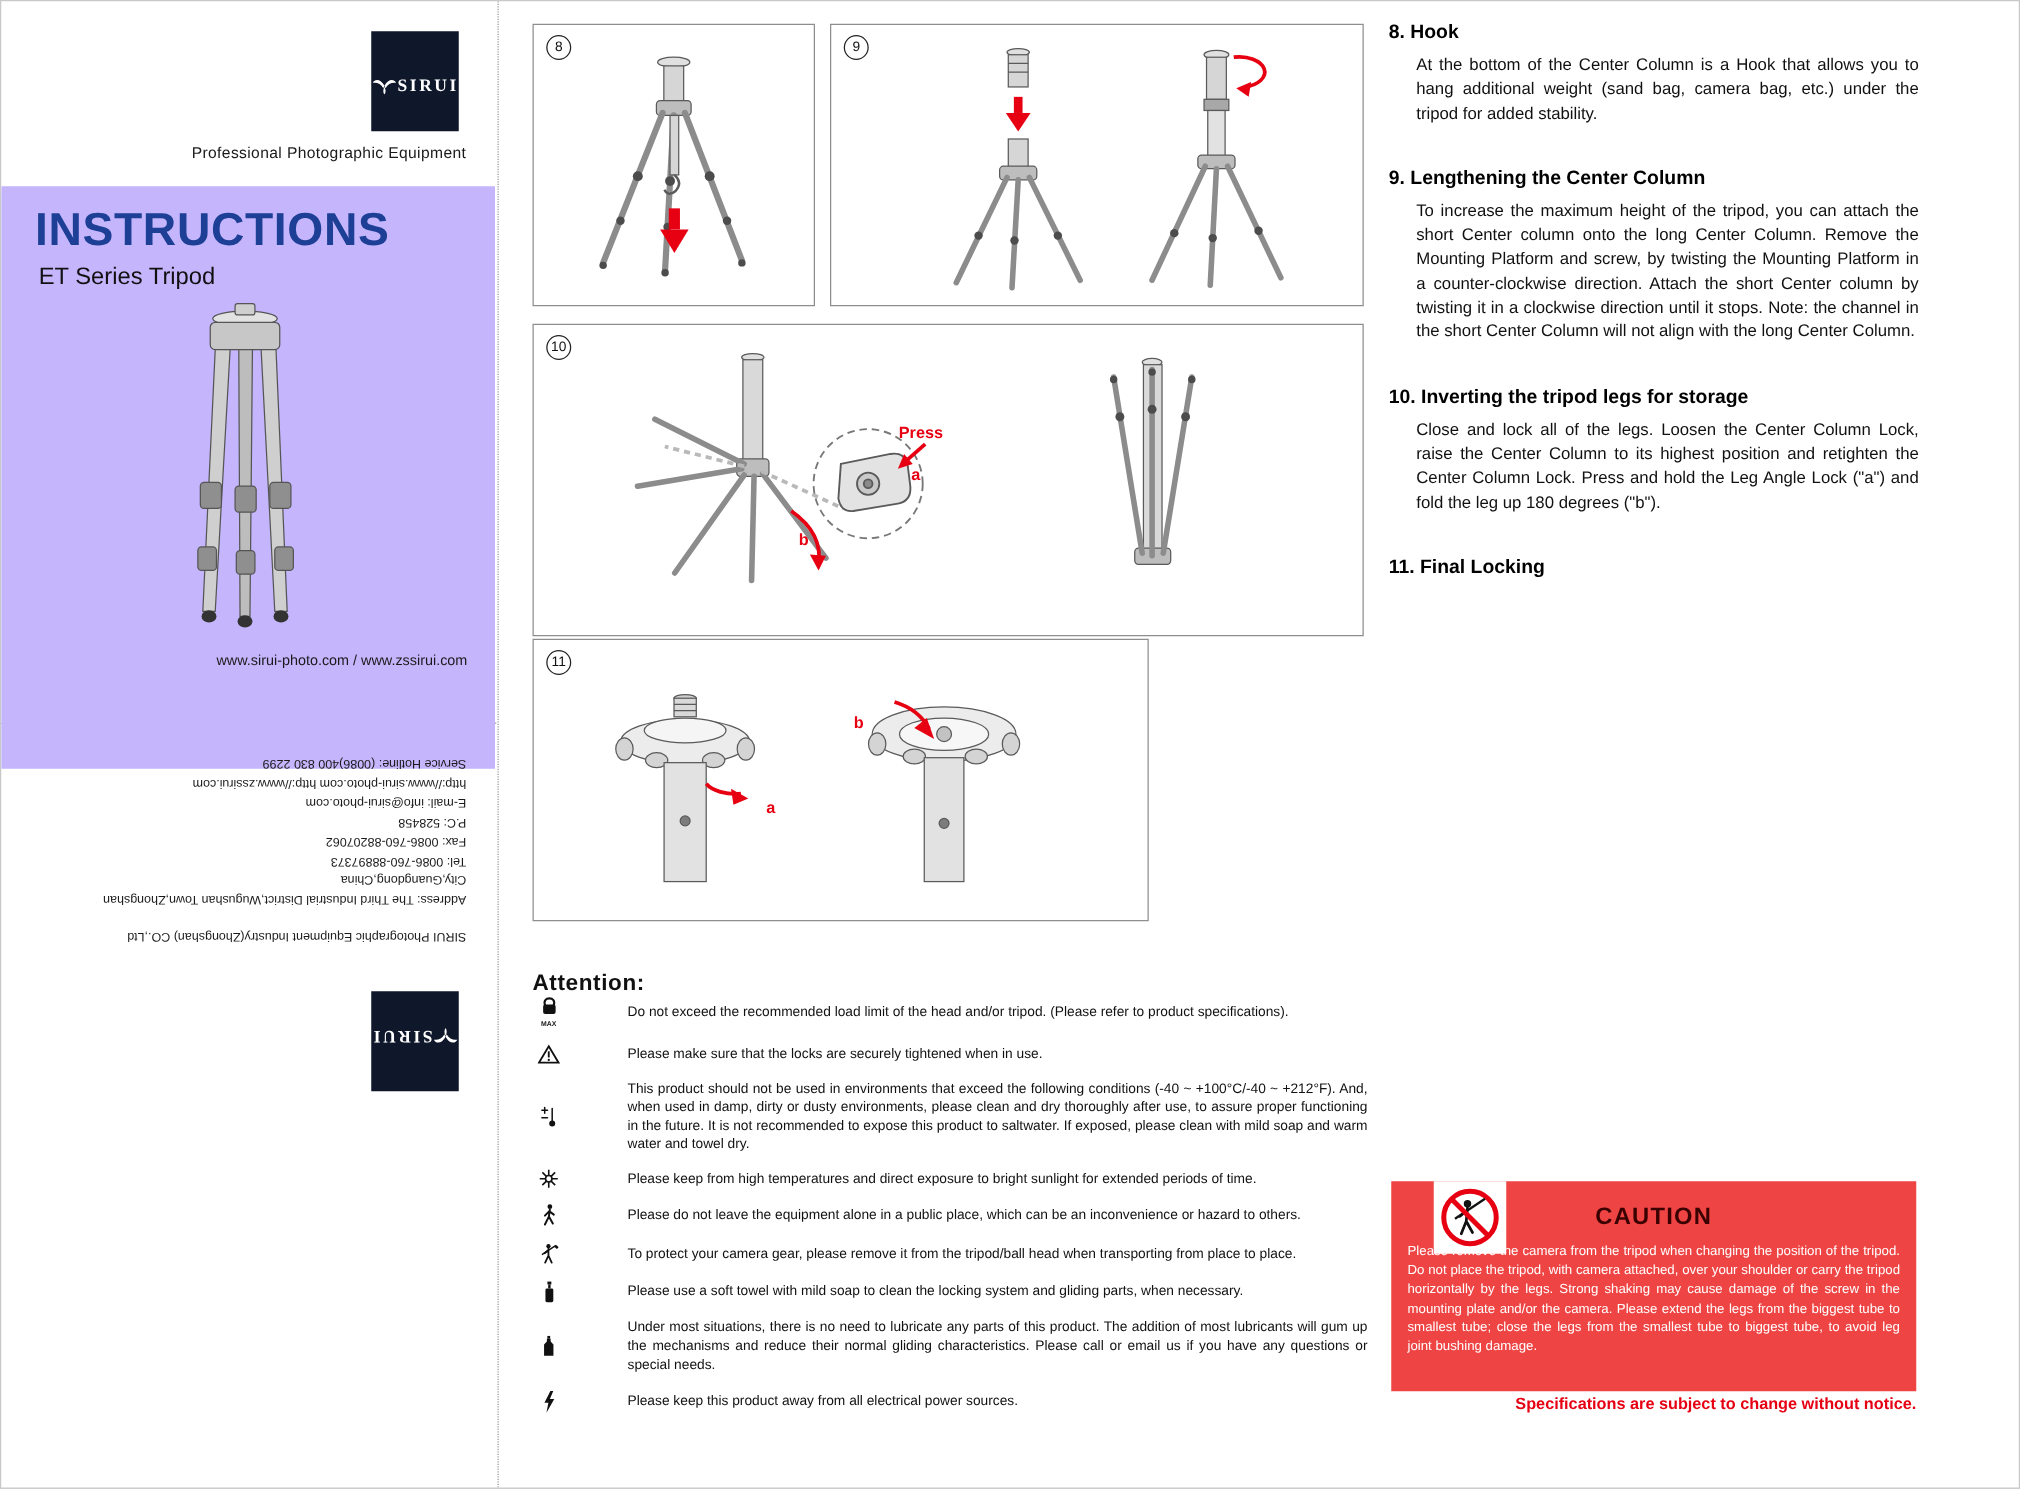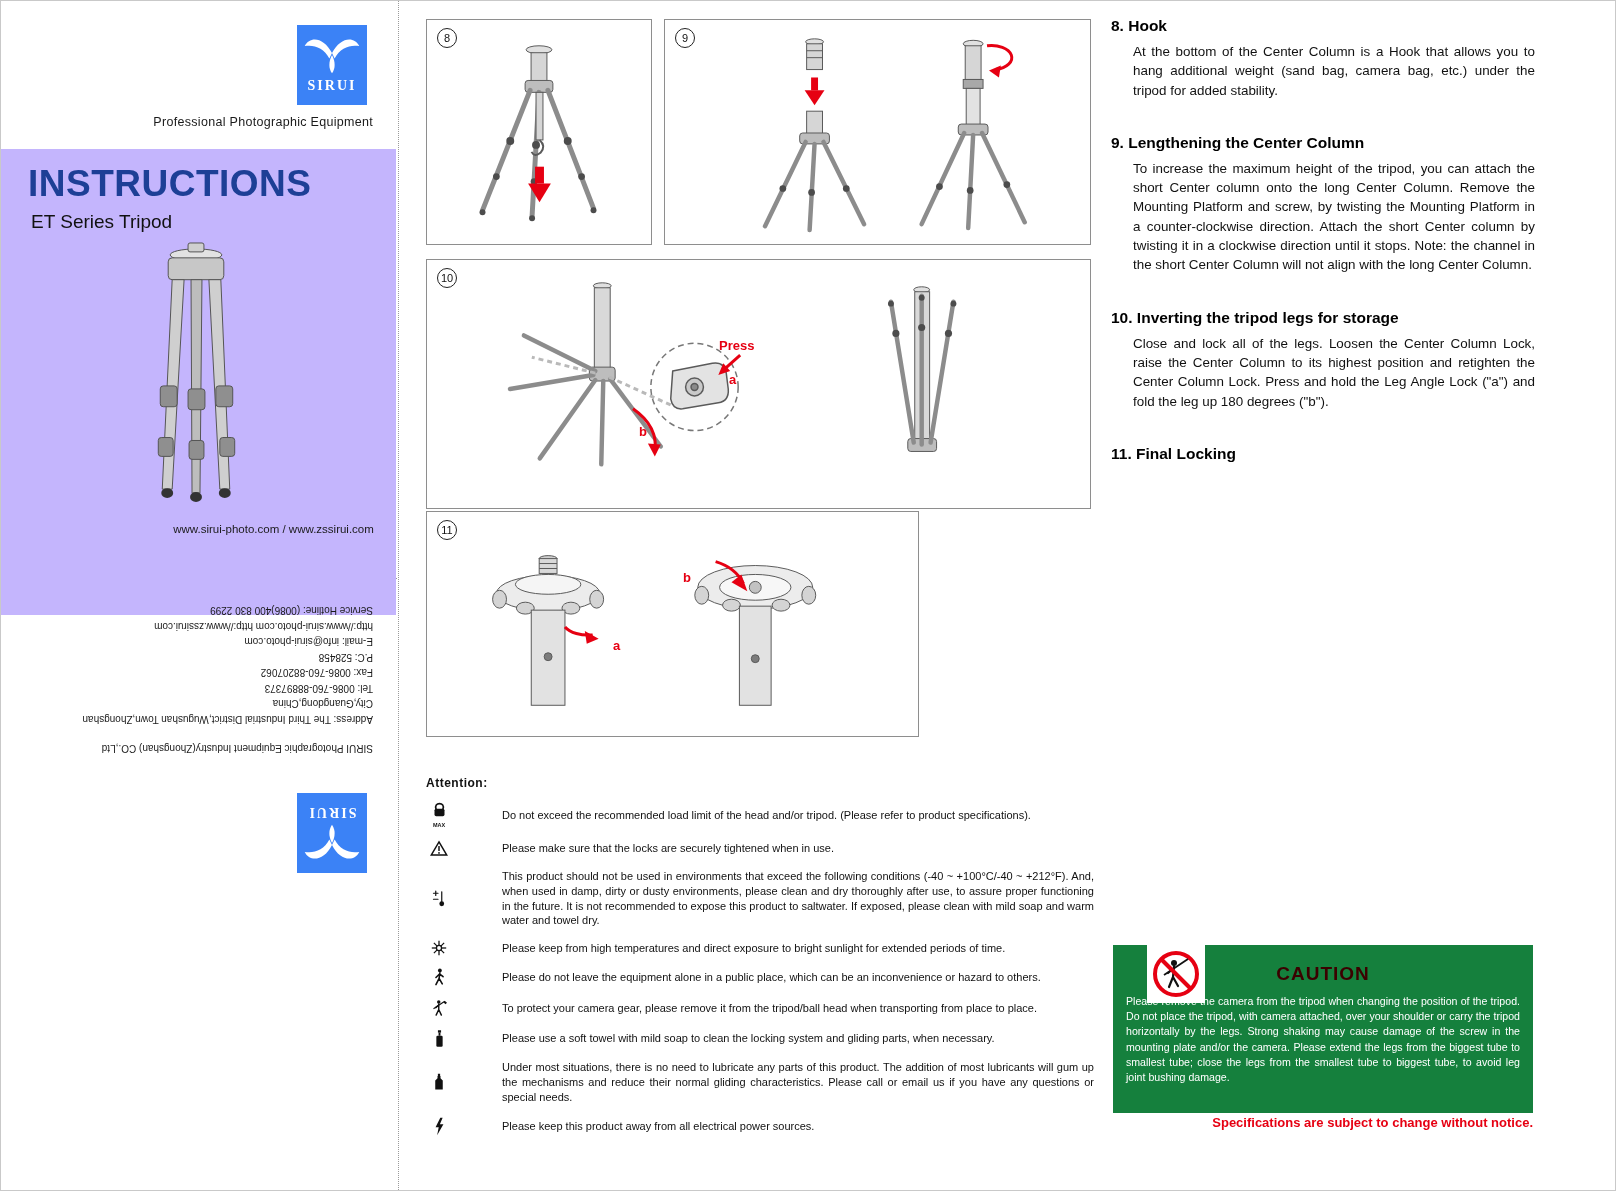--- a/index.html
+++ b/index.html
@@ -7,22 +7,22 @@
   .page {
     position:relative; width:1616px; height:1191px; margin:0 auto;
     background:#ffffff; border:1px solid #c9c9c9; overflow:hidden;
     font-family:"Liberation Sans", sans-serif; color:#111;
   }
   .vdiv { position:absolute; left:397px; top:0; height:1191px; width:0; border-left:1px dotted #9a9a9a; }
   .hdiv { position:absolute; left:0; top:577px; width:396px; height:0; border-top:1px dotted #9a9a9a; }
 
   
   .logo {
-    position:absolute; width:70px; height:80px; background:#3b82f6;
-    display:flex; flex-direction:column; align-items:center; padding-top:7px;
+    position:absolute; width:70px; height:80px; background:#0f172a;
+    display:flex; align-items:center; padding-top:7px;
   }
   .logo .logo-word {
     font-family:"Liberation Serif", serif; color:#fff; font-weight:bold;
     font-size:14px; letter-spacing:2px; margin-top:2px;
   }
   .logo-top { left:296px; top:24px; }
   .logo-bottom { left:296px; top:792px; transform:rotate(180deg); }
 
   .tagline { position:absolute; left:60px; top:114px; width:312px; text-align:right;
              font-size:12.5px; color:#1a1a1a; letter-spacing:0.3px; }
@@ -50,34 +50,34 @@
   .panel .num {
     position:absolute; left:10px; top:8px; width:20px; height:20px; border:1.3px solid #222;
     border-radius:50%; display:flex; align-items:center; justify-content:center;
     font-size:11px; color:#111; background:#fff; z-index:2;
   }
   .panel svg.art { position:absolute; left:0; top:0; width:100%; height:100%; }
   .red-label { position:absolute; color:#e60012; font-size:13px; font-weight:bold; z-index:2; }
 
   
   .attention { position:absolute; left:425px; top:775px; width:668px; }
-  .attention h3 { font-size:12px; font-weight:bold; letter-spacing:0.5px; margin-bottom:12px; color:#111; }
+  .attention h3 { font-size:18px; font-weight:bold; letter-spacing:0.5px; color:#111; }
   .att-item { display:flex; align-items:center; margin-bottom:12px; }
   .att-icon { width:26px; min-width:26px; display:flex; flex-direction:column; align-items:center;
               justify-content:center; margin-right:10px; }
   .att-icon .max-label { font-size:5.5px; font-weight:bold; color:#111; line-height:6px; font-style:normal; }
   .att-text { font-size:11px; line-height:14.8px; text-align:justify; color:#111;margin-left:40px; }
 
   
   .ins-col { position:absolute; left:1110px; top:16px; width:424px; }
   .ins-section { margin-bottom:34px; }
   .ins-section h3 { font-size:15.5px; font-weight:bold; color:#000; margin-bottom:7px; }
   .ins-section p { margin-left:22px; font-size:13.4px; line-height:19.3px; text-align:justify; color:#111; }
 
-  .caution { position:absolute; left:1112px; top:944px; width:420px; height:168px; background:#15803d; }
+  .caution { position:absolute; left:1112px; top:944px; width:420px; height:168px; background:#ef4444; }
   .caution-icon { position:absolute; left:34px; top:0; width:58px; height:58px; background:#fff; }
   .caution-title { text-align:center; padding-top:18px; font-size:19px; font-weight:bold;
                    letter-spacing:1px; color:#3b0000; }
   .caution-body { padding:9px 13px 0 13px; color:#fff; font-size:10.6px; line-height:15.2px; text-align:justify; }
 
   .footer-note { position:absolute; left:1112px; top:1114px; width:420px; text-align:right;
                  color:#e60012; font-weight:bold; font-size:13px; }
 </style>
 </head>
 <body>

